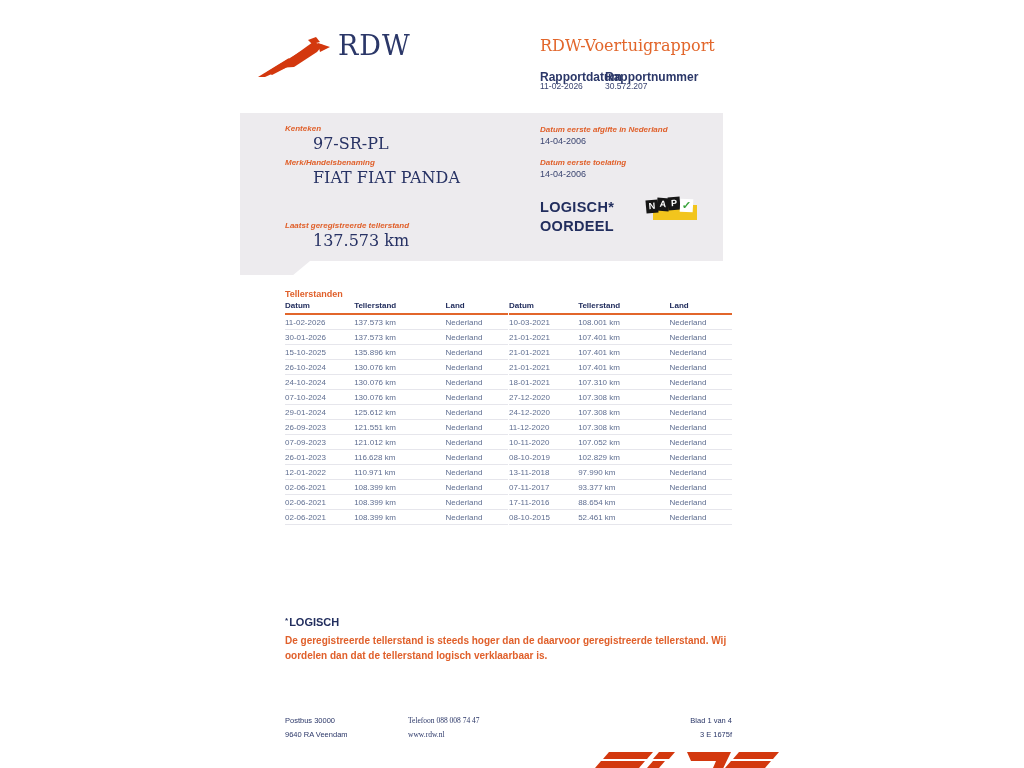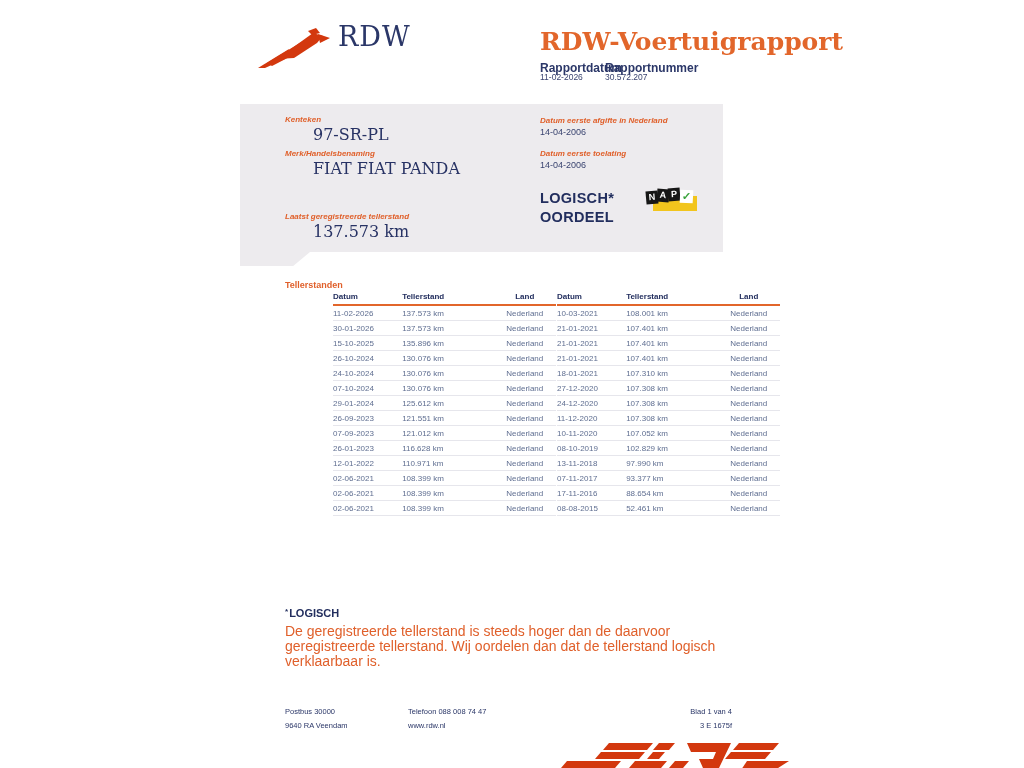--- a/index.html
+++ b/index.html
@@ -1,25 +1,25 @@
 <!DOCTYPE html>
 <html><head>
 <meta charset="utf-8">
 <style>
   * { margin: 0; padding: 0; box-sizing: border-box; }
   html, body { width: 1024px; height: 768px; background: #ffffff; }
   body { font-family: "Liberation Sans", sans-serif; position: relative; overflow: hidden; }
-  .page { position: absolute; left: 0; top: 3px; width: 1024px; height: 700px; background: #fff; }
+  .page { position: absolute; left: 0; top: 12px; width: 1024px; height: 700px; background: #fff; }
 
   
   .logo-wrap { position: absolute; left: 256px; top: 18px; width: 78px; height: 50px; }
   .wordmark { position: absolute; left: 338px; top: 18px; font-family: "DejaVu Serif", serif;
               font-size: 27px; color: #2B3768; letter-spacing: 1px; }
   .report-title { position: absolute; left: 540px; top: 24px; font-family: "DejaVu Serif", serif;
-                  font-weight: 700; font-size: 25px; color: #E2662B; }
+                  font-weight: 400; font-size: 16px; color: #E2662B; }
   .meta-label { position: absolute; top: 58px; font-size: 12px; font-weight: bold; color: #2B3768; }
   .meta-value { position: absolute; top: 69px; font-size: 8.5px; color: #3A4470; }
 
   
   .info-box { position: absolute; left: 240px; top: 101px; width: 483px; height: 148px; background: #EDEBEE; }
   .info-tail { position: absolute; left: 240px; top: 249px; width: 70px; height: 14px; background: #EDEBEE;
                clip-path: polygon(0 0, 100% 0, 76% 100%, 0 100%); }
   .f-label { position: absolute; font-size: 8px; font-weight: bold; color: #E0602B; font-style: italic; }
   .f-serif { position: absolute; font-family: "DejaVu Serif", serif; font-size: 16px; color: #273264; margin-left: 28px; }
   .f-sans  { position: absolute; font-size: 9px; color: #3A4470; }
@@ -29,38 +29,38 @@
   
   .nap { position: absolute; left: 646px; top: 184px; width: 52px; height: 27px; }
   .nap-yellow { position: absolute; left: 7px; top: 9px; width: 44px; height: 15px; background: #F2C51D; }
   .nap-tile { position: absolute; width: 12px; height: 13px; background: #161616; color: #fff;
               font-size: 9px; font-weight: bold; text-align: center; line-height: 13px; }
   .nap-check-tile { position: absolute; width: 13px; height: 13px; background: #fff;
                     color: #3AA33C; font-size: 11px; font-weight: bold; text-align: center; line-height: 13px; }
 
   
   .section-title { position: absolute; left: 285px; top: 277px; font-size: 9px; font-weight: bold; color: #E0602B; }
-  .tables { position: absolute; left: 285px; top: 289px; width: 447px; display: flex; gap: 1px; margin-left: 48px; }
+  .tables { position: absolute; left: 285px; top: 289px; width: 447px; display: flex; gap: 1px; }
   table { border-collapse: collapse; flex: 1; table-layout: fixed; }
   th { font-size: 8px; font-weight: bold; color: #222E5E; text-align: left;
        padding: 0 0 3px 0; border-bottom: 2px solid #E2662B; }
   td { font-size: 8px; color: #5F6E91; padding: 3px 0 2px 0; border-bottom: 1px solid #E6E6EC; }
   .col-date { width: 31%; } .col-km { width: 41%; } .col-land { width: 28%; }
-  th:last-child, td:last-child { text-align: center; }
+  th:last-child, td:last-child { text-align: left; }
 
   
   .footnote-title { position: absolute; left: 285px; top: 604px; font-size: 11px; font-weight: bold; color: #222E5E; }
   .footnote-title .ast { font-size: 8px; vertical-align: 3px; margin-right: 1px; }
-  .footnote-body { position: absolute; left: 285px; top: 621px; width: 447px; font-size: 14px;
-                   line-height: 15px; color: #E0602B; }
+  .footnote-body { position: absolute; left: 285px; top: 621px; width: 447px; font-size: 10px;
+                   line-height: 15px; color: #E0602B; font-weight: bold; }
 
   
   .foot { position: absolute; font-size: 7.5px; color: #2B3768; line-height: 14px; }
   .foot-left { left: 285px; top: 702px; }
-  .foot-mid { left: 408px; top: 702px; }
+  .foot-mid { left: 408px; top: 702px; font-family: Liberation Serif, serif; }
   .foot-right { left: 600px; top: 702px; width: 132px; text-align: right; }
 
   
   .stripes { position: absolute; left: 553px; top: 738px; }
 </style>
 </head>
 <body>
 
 <div class="page">
 
@@ -263,21 +263,21 @@
             <td>07-11-2017</td>
             <td>93.377 km</td>
             <td>Nederland</td>
           </tr>
           <tr>
             <td>17-11-2016</td>
             <td>88.654 km</td>
             <td>Nederland</td>
           </tr>
           <tr>
-            <td>08-08-2015</td>
+            <td>08-10-2015</td>
             <td>52.461 km</td>
             <td>Nederland</td>
           </tr>
         </tbody>
     </table>
   </div>
 
   <div class="footnote-title">
     <span class="ast">*</span><span>LOGISCH</span>
   </div>

